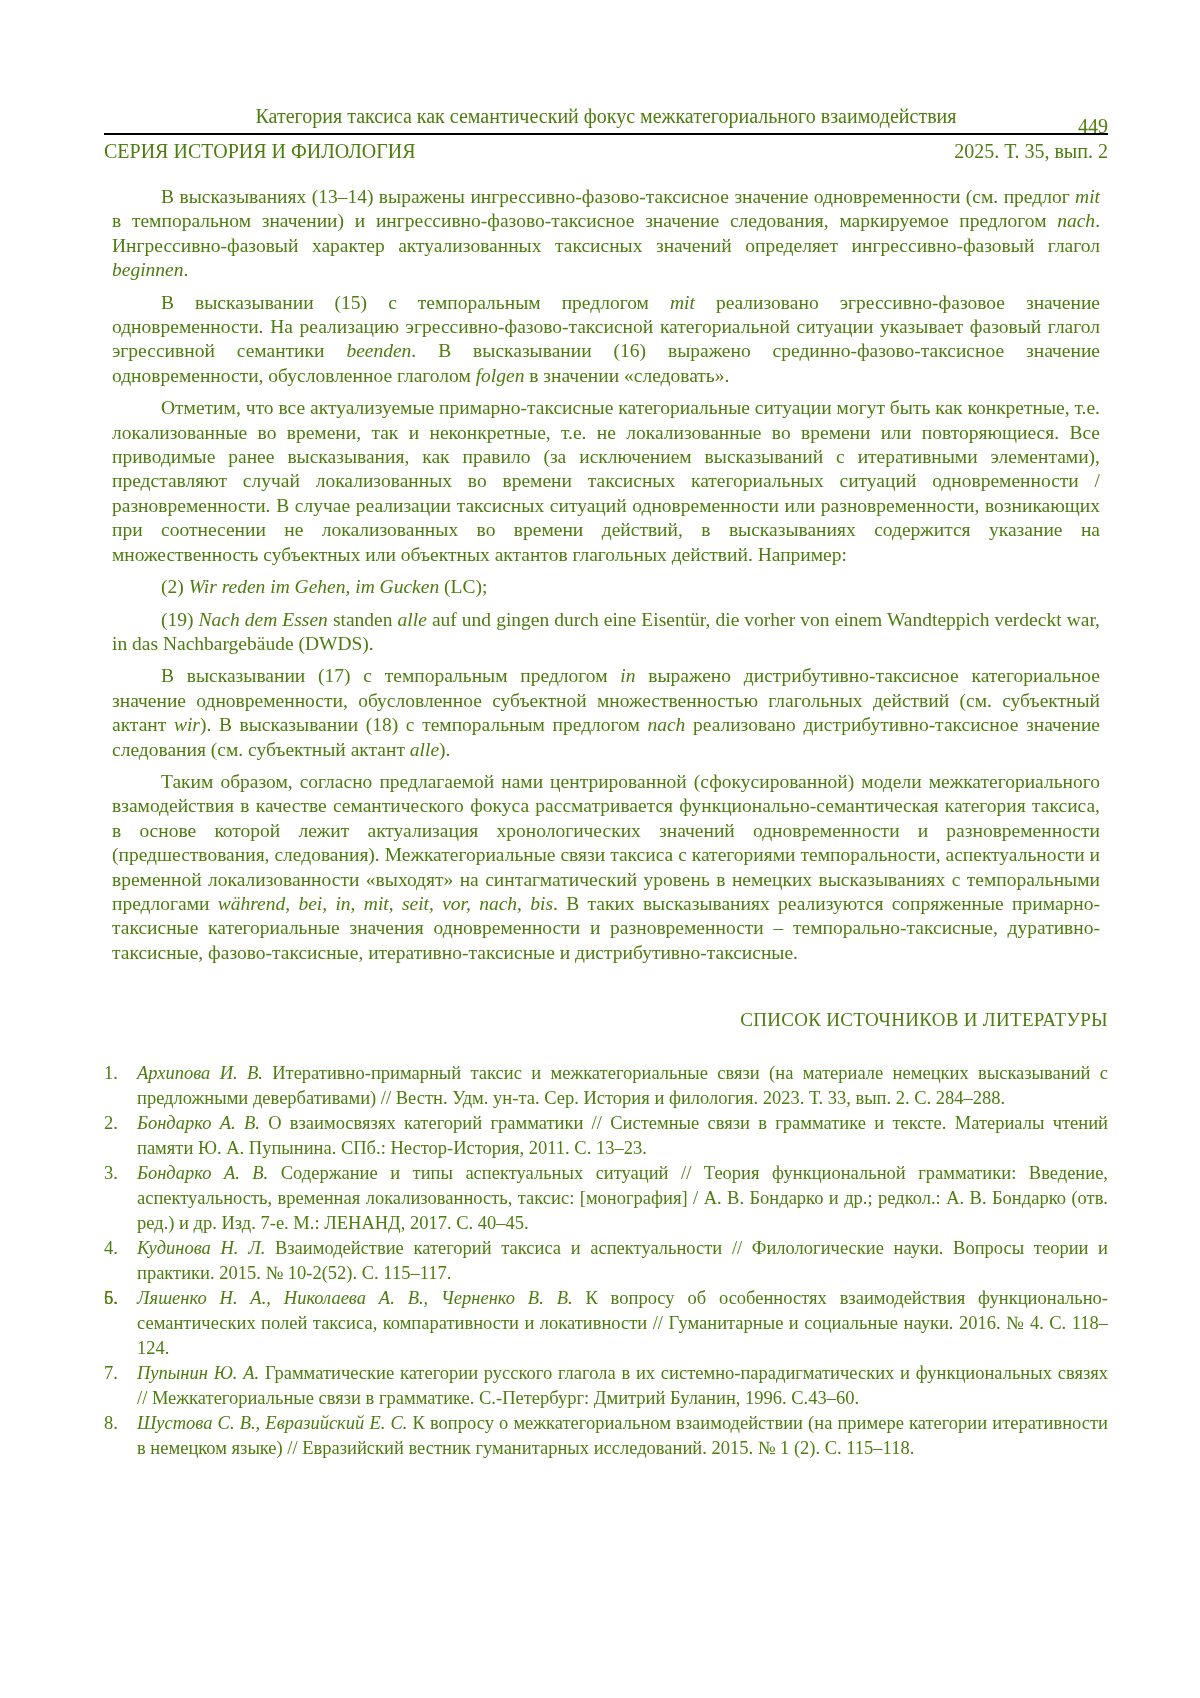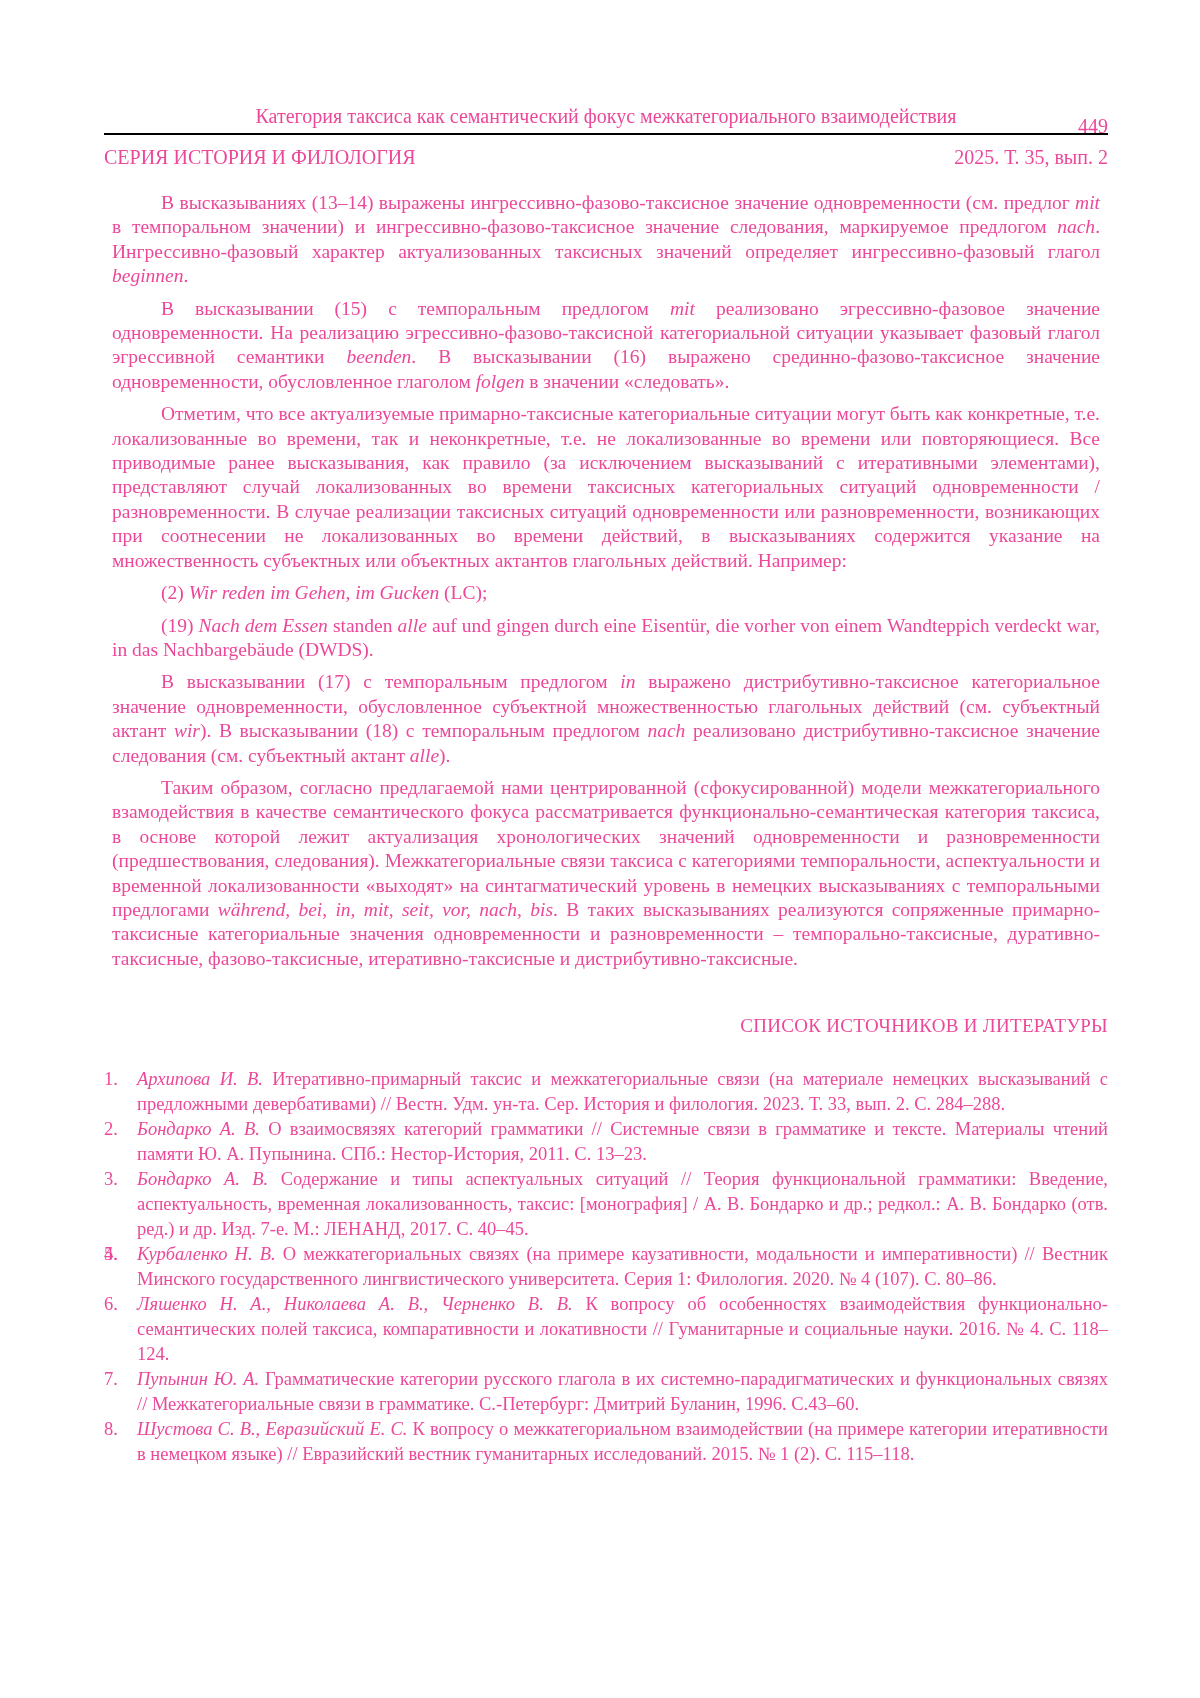--- a/index.html
+++ b/index.html
@@ -2,21 +2,21 @@
 <html lang="ru"><head>
 <meta charset="utf-8">
 <style>
   * { box-sizing: border-box; }
   html, body { margin: 0; padding: 0; background: #ffffff; }
   .page {
     position: relative;
     width: 1200px;
     min-height: 1698px;
     background: #ffffff;
-    color: #ec4899;
+    color: #4d7c0f;
     font-family: "Liberation Serif", "DejaVu Serif", serif;
     padding: 104px 92px 40px 104px;
   }
   
   .hdr-row1 {
     position: relative;
     text-align: center;
     font-size: 20px;
     line-height: 24px;
     padding: 0 64px;
@@ -30,21 +30,21 @@
     border: none;
     border-top: 2.5px solid #000;
     margin: 5px 0 0 0;
     height: 0;
   }
   .hdr-row2 {
     display: flex;
     justify-content: space-between;
     font-size: 20px;
     line-height: 25px;
-    margin-top: 10px;
+    margin-top: 4px;
   }
   
   .article { margin-top: 21px; }
   .para {
     margin: 8px;
     text-align: justify;
     text-indent: 49px;
     font-size: 19.5px;
     line-height: 24.4px;
   }
@@ -98,20 +98,20 @@
       <p class="para"><span>В высказывании (17) с темпоральным предлогом </span><i>in</i><span> выражено дистрибутивно-таксисное категориальное значение одновременности, обусловленное субъектной множественностью глагольных действий (см. субъектный актант </span><i>wir</i><span>). В высказывании (18) с темпоральным предлогом </span><i>nach</i><span> реализовано дистрибутивно-таксисное значение следования (см. субъектный актант </span><i>alle</i><span>).</span></p>
       <p class="para"><span>Таким образом, согласно предлагаемой нами центрированной (сфокусированной) модели межкатегориального взамодействия в качестве семантического фокуса рассматривается функционально-семантическая категория таксиса, в основе которой лежит актуализация хронологических значений одновременности и разновременности (предшествования, следования). Межкатегориальные связи таксиса с категориями темпоральности, аспектуальности и временной локализованности «выходят» на синтагматический уровень в немецких высказываниях с темпоральными предлогами </span><i>während, bei, in, mit, seit, vor, nach, bis</i><span>. В таких высказываниях реализуются сопряженные примарно-таксисные категориальные значения одновременности и разновременности – темпорально-таксисные, дуративно-таксисные, фазово-таксисные, итеративно-таксисные и дистрибутивно-таксисные.</span></p>
     </main>
 
   <h2 class="refs-heading">СПИСОК ИСТОЧНИКОВ И ЛИТЕРАТУРЫ</h2>
 
   <div class="refs">
       <div class="ref-item"><span class="ref-num">1.</span><span class="ref-text"><i>Архипова И. В.</i><span> Итеративно-примарный таксис и межкатегориальные связи (на материале немецких высказываний с предложными девербативами) // Вестн. Удм. ун-та. Сер. История и филология. 2023. Т. 33, вып. 2. С. 284–288.</span></span></div>
       <div class="ref-item"><span class="ref-num">2.</span><span class="ref-text"><i>Бондарко А. В.</i><span> О взаимосвязях категорий грамматики // Системные связи в грамматике и тексте. Материалы чтений памяти Ю. А. Пупынина. СПб.: Нестор-История, 2011. С. 13–23.</span></span></div>
       <div class="ref-item"><span class="ref-num">3.</span><span class="ref-text"><i>Бондарко А. В.</i><span> Содержание и типы аспектуальных ситуаций // Теория функциональной грамматики: Введение, аспектуальность, временная локализованность, таксис: [монография] / А. В. Бондарко и др.; редкол.: А. В. Бондарко (отв. ред.) и др. Изд. 7-е. М.: ЛЕНАНД, 2017. С. 40–45.</span></span></div>
-      <div class="ref-item"><span class="ref-num">4.</span></div>
-      <div class="ref-item"><span class="ref-num">5.</span><span class="ref-text"><i>Курбаленко Н. В.</i><span> О межкатегориальных связях (на примере каузативности, модальности и императивности) // Вестник Минского государственного лингвистического университета. Серия 1: Филология. 2020. № 4 (107). С. 80–86.</span></span></div>
+      <div class="ref-item"><span class="ref-num">4.</span><span class="ref-text"><i>Кудинова Н. Л.</i><span> Взаимодействие категорий таксиса и аспектуальности // Филологические науки. Вопросы теории и практики. 2015. № 10-2(52). С. 115–117.</span></span></div>
+      <div class="ref-item"><span class="ref-num">5.</span></div>
       <div class="ref-item"><span class="ref-num">6.</span><span class="ref-text"><i>Ляшенко Н. А., Николаева А. В., Черненко В. В.</i><span> К вопросу об особенностях взаимодействия функционально-семантических полей таксиса, компаративности и локативности // Гуманитарные и социальные науки. 2016. № 4. С. 118–124.</span></span></div>
       <div class="ref-item"><span class="ref-num">7.</span><span class="ref-text"><i>Пупынин Ю. А.</i><span> Грамматические категории русского глагола в их системно-парадигматических и функциональных связях // Межкатегориальные связи в грамматике. С.-Петербург: Дмитрий Буланин, 1996. С.43–60.</span></span></div>
       <div class="ref-item"><span class="ref-num">8.</span><span class="ref-text"><i>Шустова С. В., Евразийский Е. С.</i><span> К вопросу о межкатегориальном взаимодействии (на примере категории итеративности в немецком языке) // Евразийский вестник гуманитарных исследований. 2015. № 1 (2). С. 115–118.</span></span></div>
     </div>
 
 </div>
 
 </body></html>

